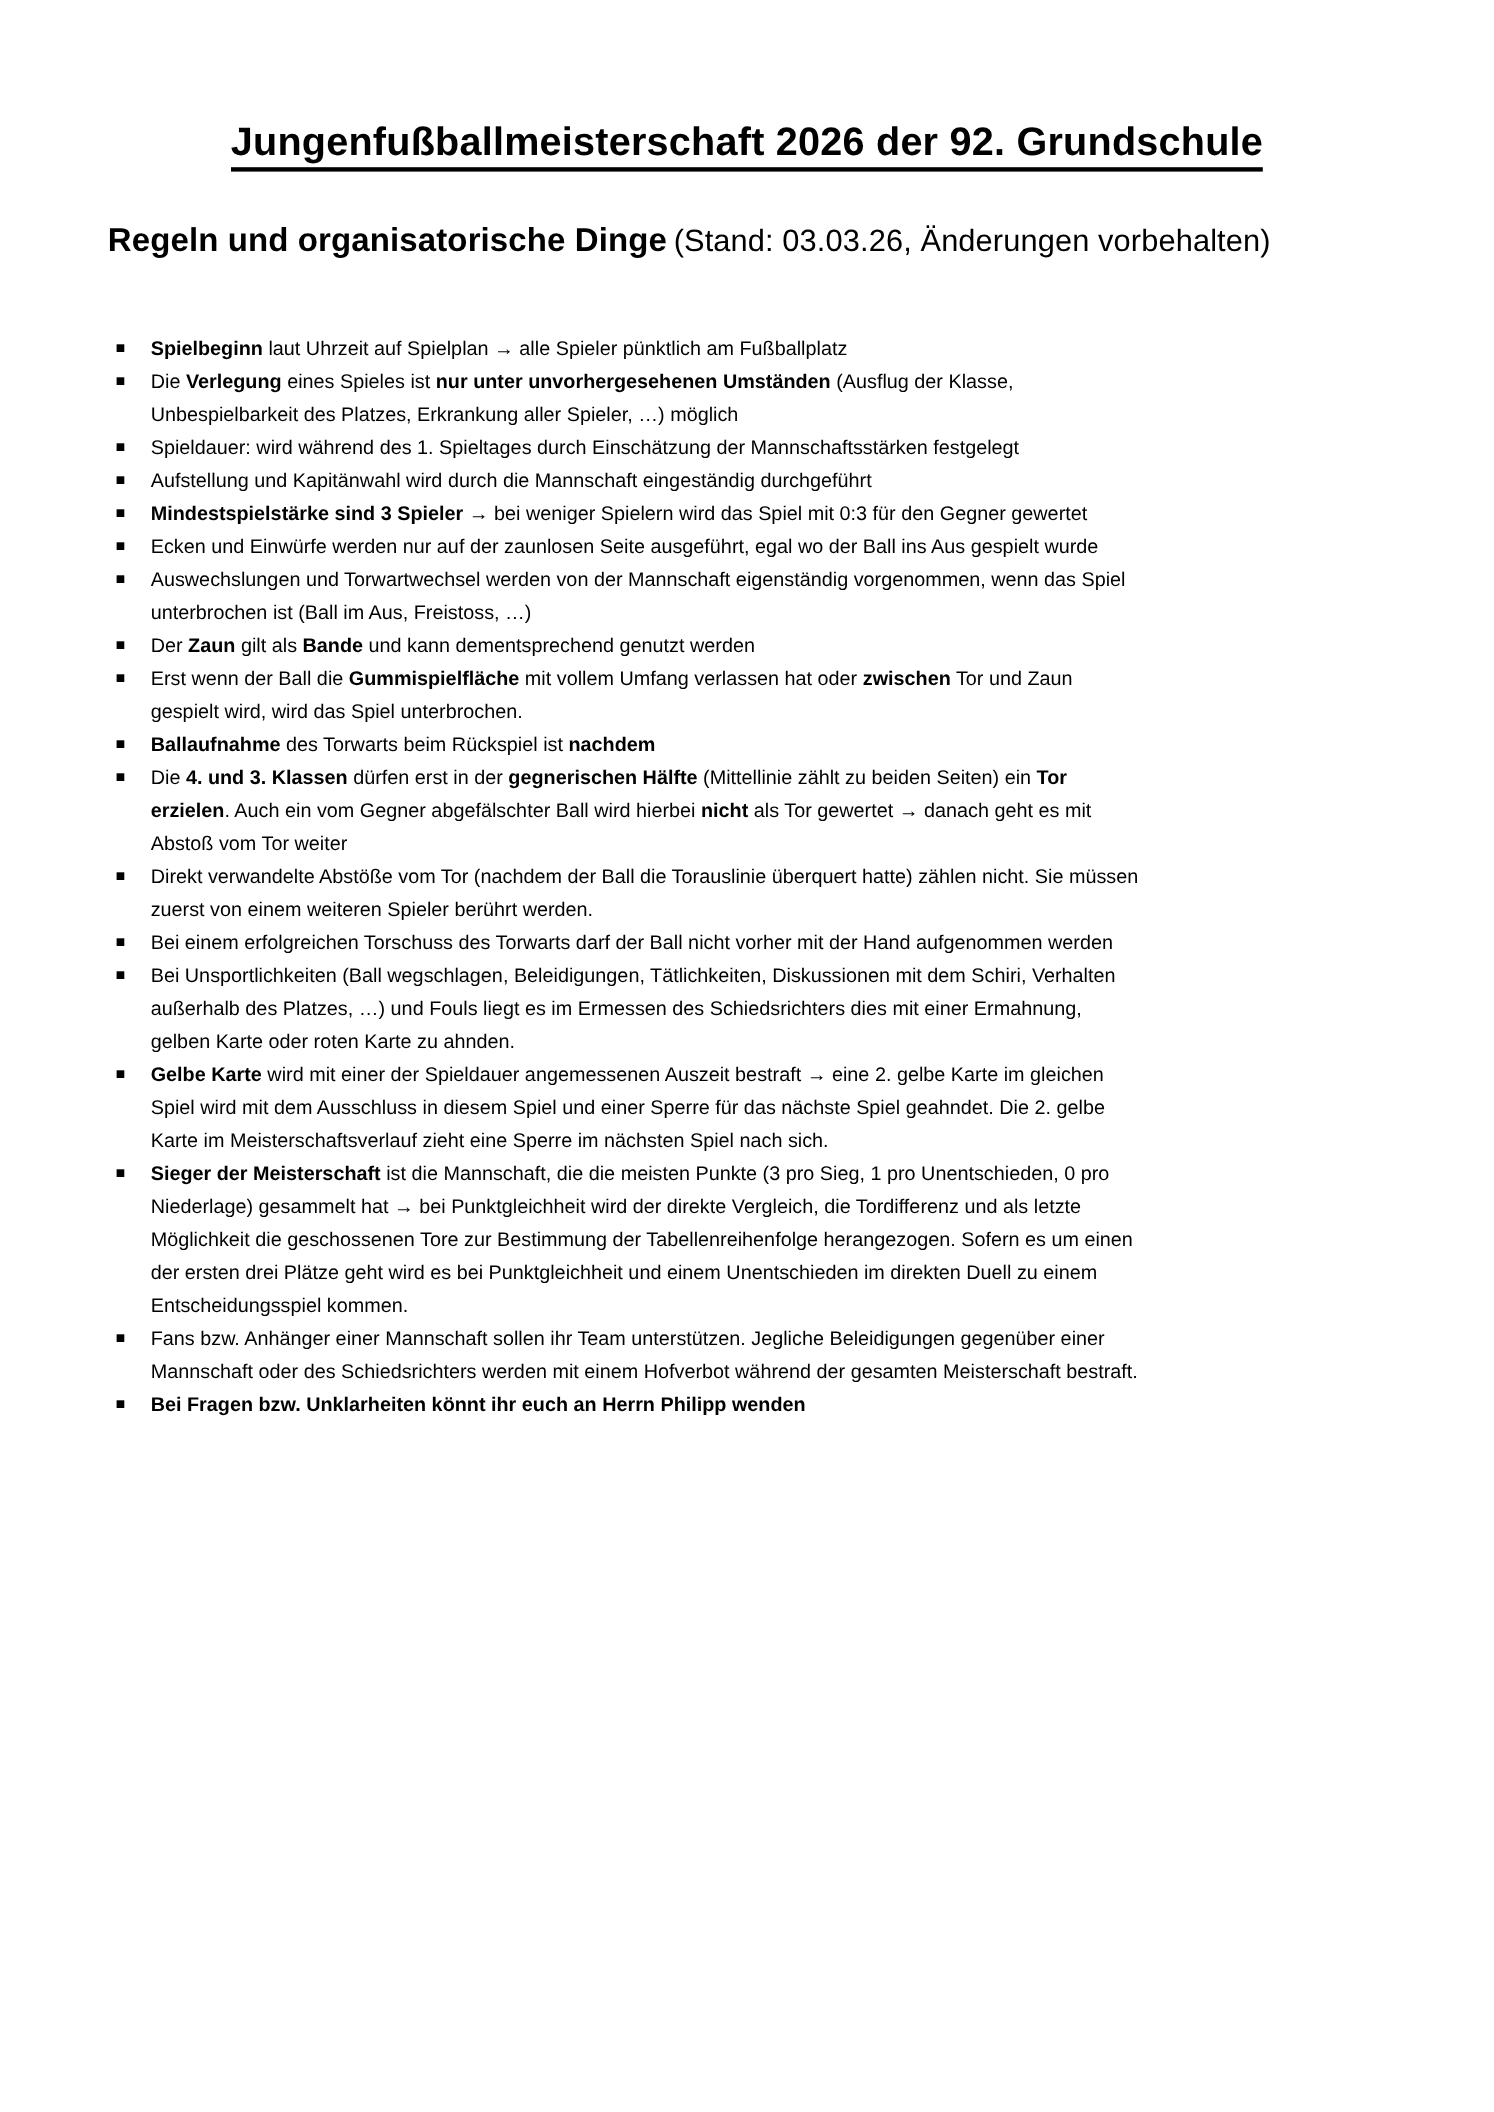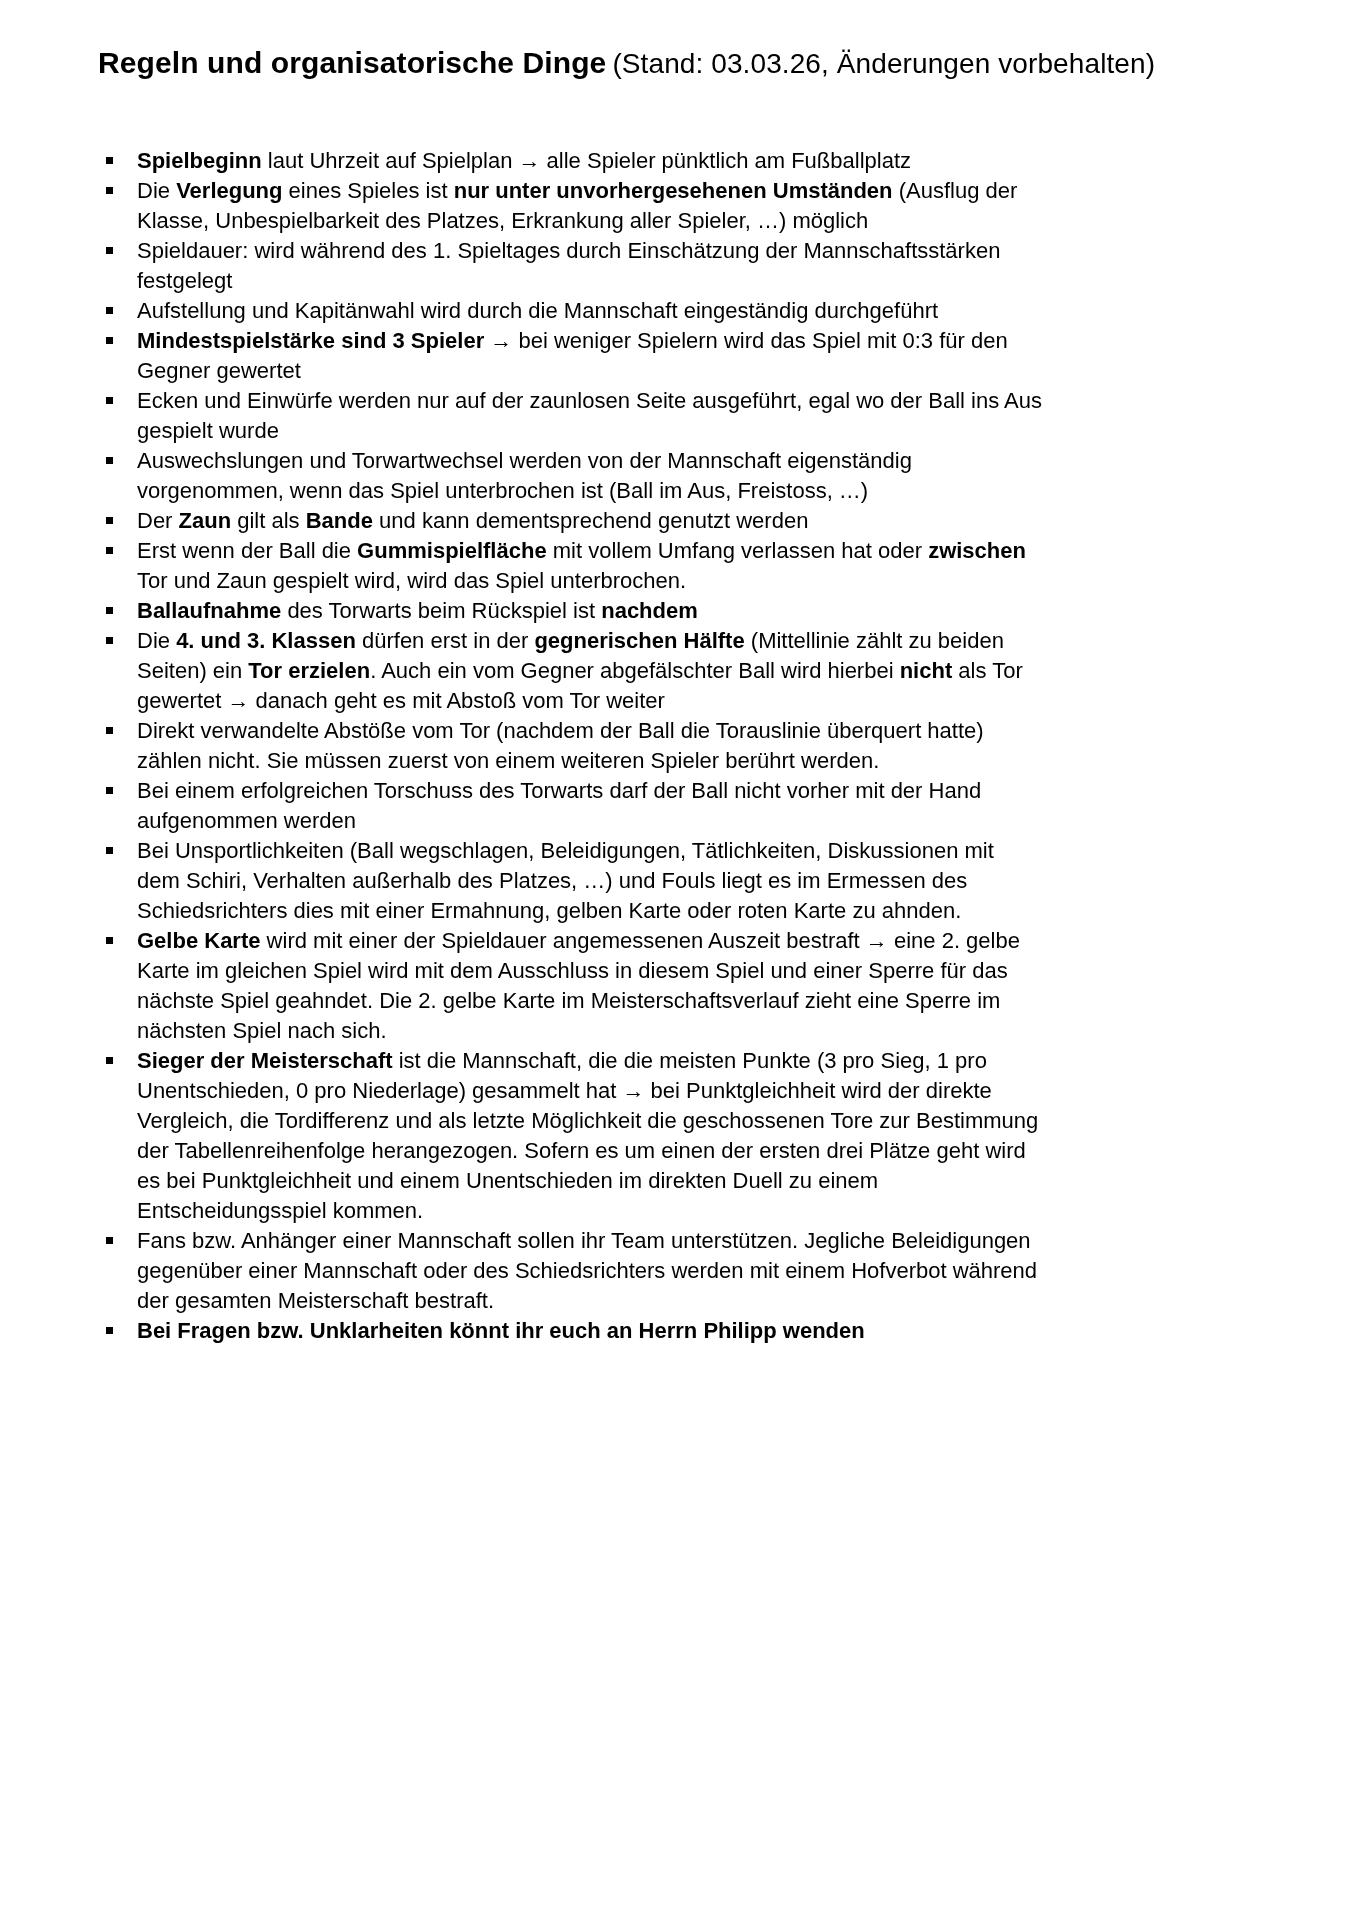--- a/index.html
+++ b/index.html
@@ -35,21 +35,21 @@
   h2.section-heading .note {
     font-weight: normal;
     font-size: 28px;
     margin-left: 6px;
   }
   ul.rules {
     margin: 66px 0 0 0;
     padding: 0 0 0 137px;
     width: 905px;
     list-style: none;
-    font-size: 22px;
+    font-size: 18px;
     line-height: 30px;
   }
   ul.rules li {
     position: relative;
     margin: 0;
     padding: 0;
   }
   ul.rules li::before {
     content: "";
     position: absolute;
@@ -58,20 +58,23 @@
     width: 7px;
     height: 7px;
     background: #000000;
   }
   ul.rules b { font-weight: bold; }
 </style>
 </head>
 <body>
 
 <div class="page">
+  <h1 class="doc-title">
+    <span class="underline">Jungenfußballmeisterschaft 2026 der 92. Grundschule</span>
+  </h1>
   <h2 class="section-heading">
     <span>Regeln und organisatorische Dinge</span><span class="note">(Stand: 03.03.26, Änderungen vorbehalten)</span>
   </h2>
   <ul class="rules">
       <li><b>Spielbeginn</b><span> laut Uhrzeit auf Spielplan → alle Spieler pünktlich am Fußballplatz</span></li>
       <li><span>Die </span><b>Verlegung</b><span> eines Spieles ist </span><b>nur unter unvorhergesehenen Umständen</b><span> (Ausflug der Klasse, Unbespielbarkeit des Platzes, Erkrankung aller Spieler, …) möglich</span></li>
       <li><span>Spieldauer: wird während des 1. Spieltages durch Einschätzung der Mannschaftsstärken festgelegt</span></li>
       <li><span>Aufstellung und Kapitänwahl wird durch die Mannschaft eingeständig durchgeführt</span></li>
       <li><b>Mindestspielstärke sind 3 Spieler</b><span> → bei weniger Spielern wird das Spiel mit 0:3 für den Gegner gewertet</span></li>
       <li><span>Ecken und Einwürfe werden nur auf der zaunlosen Seite ausgeführt, egal wo der Ball ins Aus gespielt wurde</span></li>

